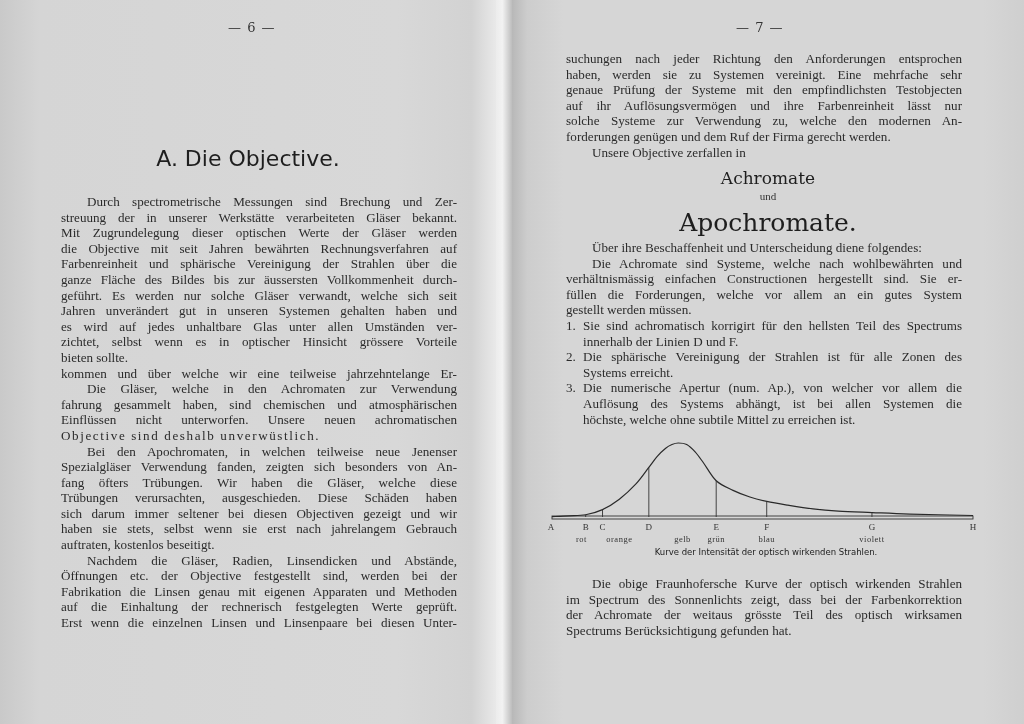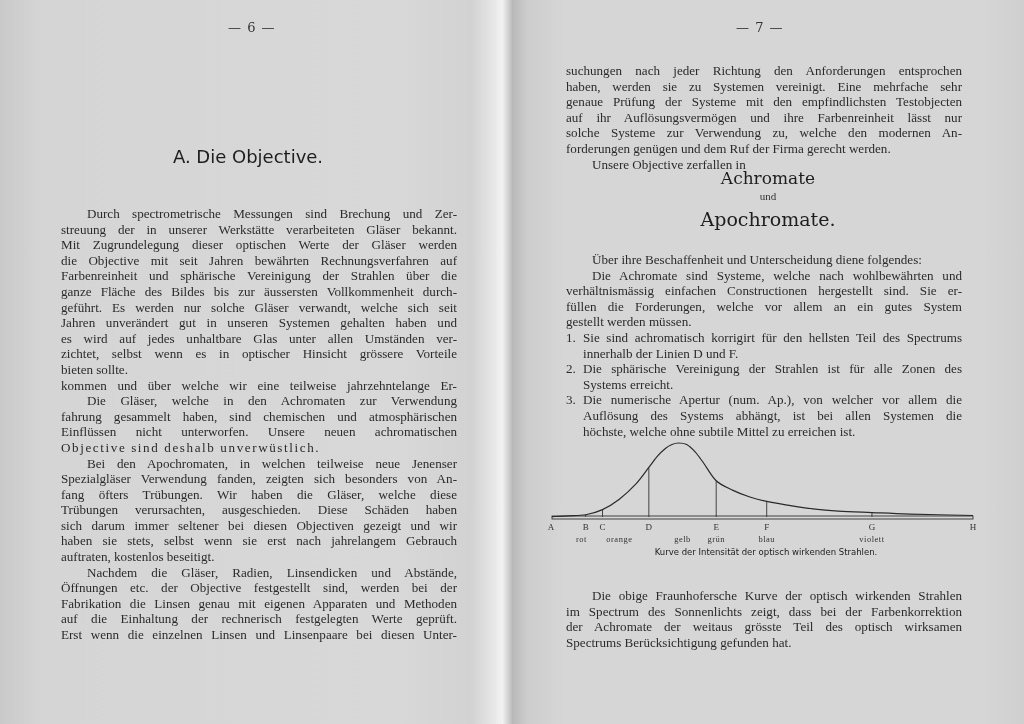--- a/index.html
+++ b/index.html
@@ -26,43 +26,42 @@
       position: absolute; left: 496px; top: 0; width: 16px; height: 724px;
       background: linear-gradient(to right, #ececec 0%, #f2f2f2 40%, #bdbdbd 100%);
     }
     .page-num {
       position: absolute; font-size: 13px; letter-spacing: 1px; color: #333;
     }
     .left-text, .right-text {
       position: absolute; font-family: "Liberation Serif", serif;
       font-size: 13.1px; line-height: 15.6px; text-align: justify;
       color: #2b2b2b;
-      margin-top: 12px;
     }
     .left-text { left: 61px; top: 194px; width: 396px; }
     .right-text-top { left: 566px; top: 51px; width: 396px; }
     .line { display: block; text-align: justify; text-align-last: justify; white-space: nowrap; }
     .line.last { text-align-last: left; }
     .line.indent { padding-left: 26px; }
     .spaced { letter-spacing: 1.6px; }
     .heading-main {
       position: absolute; left: 0; width: 496px; top: 146px; text-align: center;
-      font-family: "DejaVu Sans", sans-serif; font-size: 18px; color: #1e1e1e;
+      font-family: "DejaVu Sans", sans-serif; font-size: 22px; color: #1e1e1e;
     }
     .h-achro {
       position: absolute; left: 512px; width: 512px; top: 168px; text-align: center;
       font-family: "DejaVu Serif", serif; font-size: 17px; color: #1e1e1e;
     }
     .h-und {
       position: absolute; left: 512px; width: 512px; top: 190px; text-align: center;
       font-family: "Liberation Serif", serif; font-size: 11px; color: #333;
     }
     .h-apo {
       position: absolute; left: 512px; width: 512px; top: 208px; text-align: center;
-      font-family: "DejaVu Serif", serif; font-size: 19px; color: #1e1e1e;
+      font-family: "DejaVu Serif", serif; font-size: 25px; color: #1e1e1e;
     }
     .right-text-mid { left: 566px; top: 240px; width: 396px; }
     .list-item { position: relative; padding-left: 17px; }
     .list-num { position: absolute; left: 0; top: 0; }
     .right-text-bottom { left: 566px; top: 576px; width: 396px; }
     #chart { position: absolute; left: 545px; top: 435px; }
     .chart-label { font-family: "Liberation Serif", serif; font-size: 9px; fill: #333; }
     .chart-color { font-family: "Liberation Serif", serif; font-size: 8.5px; fill: #333; letter-spacing: 0.5px; }
     .chart-caption { font-family: "DejaVu Sans", sans-serif; font-size: 8.5px; fill: #222; }
   </style>

